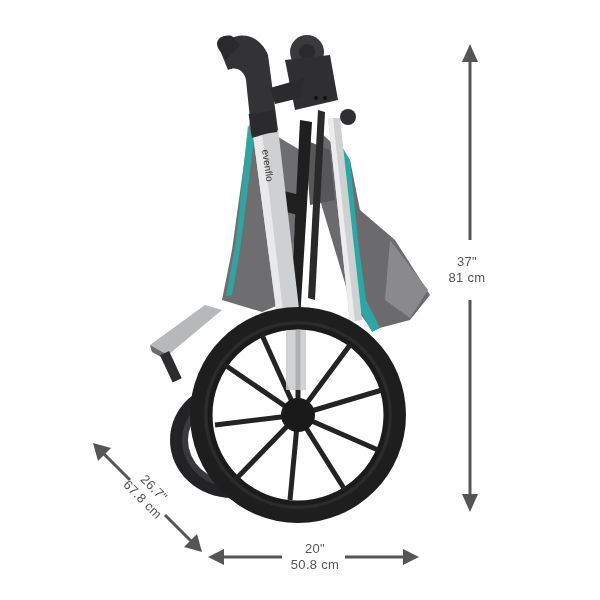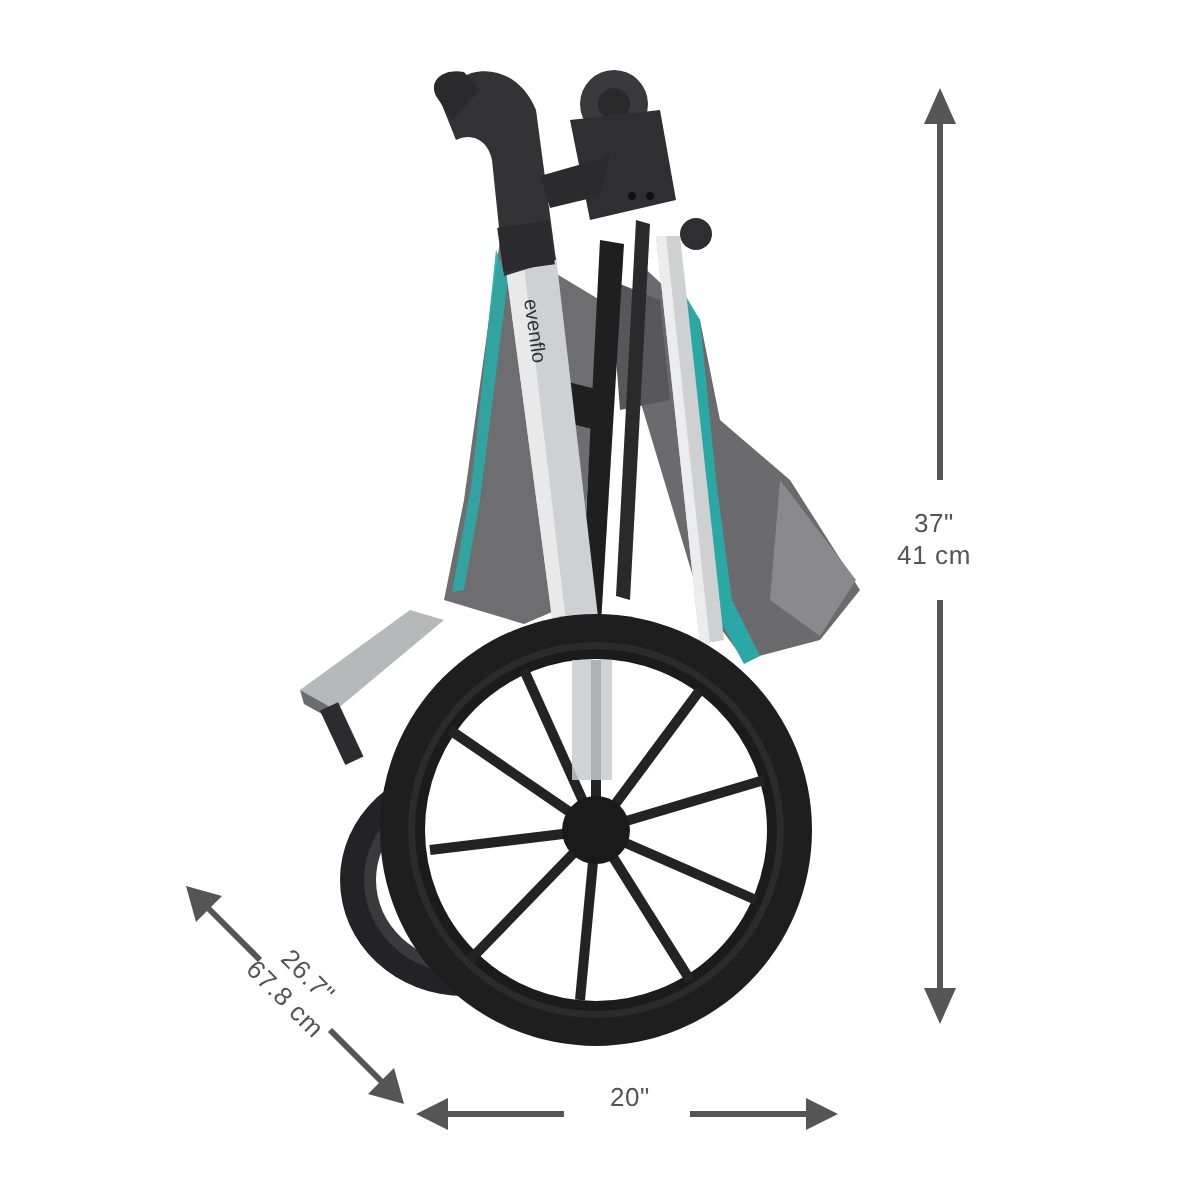--- a/index.html
+++ b/index.html
@@ -108,22 +108,23 @@
     <g stroke="#555555" stroke-width="3" fill="#555555">
       <line x1="103" y1="453" x2="130" y2="480"></line>
       <line x1="165" y1="515" x2="192" y2="542"></line>
       <polygon points="93,443 111,448 98,461" stroke="none"></polygon>
       <polygon points="202,552 184,547 197,534" stroke="none"></polygon>
     </g>
   </svg>
 
   <div class="dim-label" id="label-height">
     <span>37"</span>
-    <span>41 cm</span>
+    <span>81 cm</span>
   </div>
   <div class="dim-label" id="label-width">
     <span>20"</span>
+    <span>50.8 cm</span>
   </div>
   <div class="dim-label" id="label-depth">
     <span>26.7"</span>
     <span>67.8 cm</span>
   </div>
 </div>
 
 </body></html>

